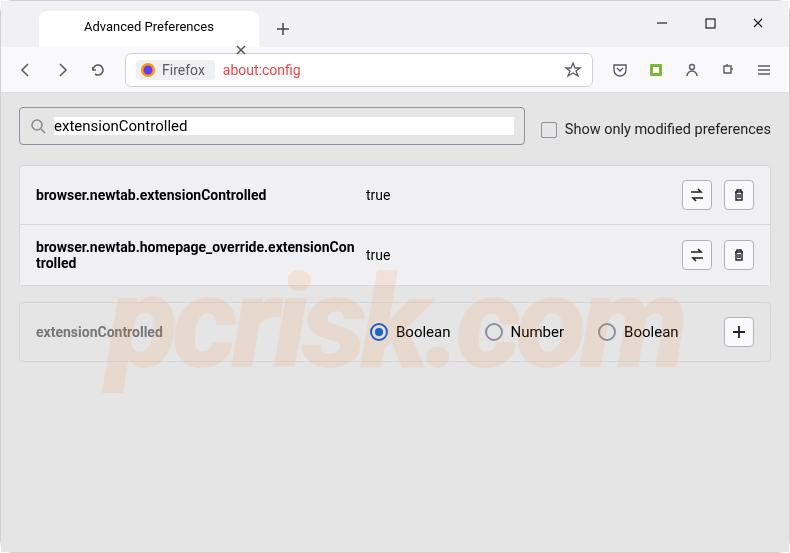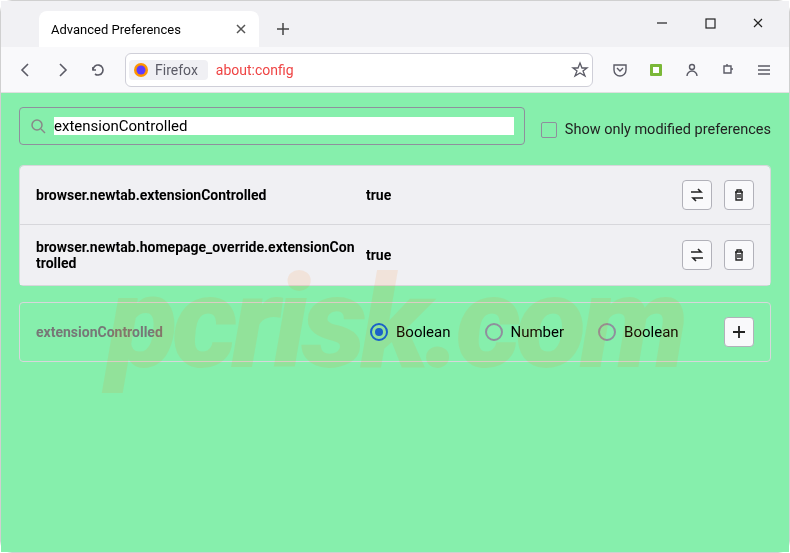--- a/index.html
+++ b/index.html
@@ -35,20 +35,21 @@
     .tab {
       background: #fff;
       border-radius: 8px 8px 0 0;
       padding: 8px 12px;
       display: flex;
       align-items: center;
       gap: 10px;
       min-width: 220px;
       height: 36px;
       font-size: 13px;
+      flex-direction: column;
     }
     .tab-close {
       margin-left: auto;
       font-size: 16px;
       color: #666;
       cursor: pointer;
     }
     .new-tab {
       width: 36px;
       height: 36px;
@@ -95,41 +96,41 @@
       color: #5b5b66;
     }
     .url-bar {
       flex: 1;
       height: 34px;
       background: #fff;
       border: 1px solid #cfcfd8;
       border-radius: 6px;
       display: flex;
       align-items: center;
-      padding: 0 3px;
+      padding: 0 10px;
       margin: 0 8px;
       gap: 8px;
       font-size: 14px;
     }
     .url-bar .identity {
       display: flex;
       align-items: center;
       gap: 6px;
       padding: 2px 10px 2px 4px;
       border-radius: 4px;
       background: #f0f0f4;
       color: #5b5b66;
     }
     .url-bar .addr {
       flex: 1;
       color: #ef4444;
     }
     .content {
       flex: 1;
-      background: #86efac;
+      background: #e5e5e5;
       padding: 14px 18px;
       overflow: auto;
     }
     .search-row {
       display: flex;
       align-items: center;
       gap: 16px;
       margin-bottom: 20px;
     }
     .search-box {
@@ -181,21 +182,21 @@
     .pref-row:last-child {
       border-bottom: none;
     }
     .pref-name {
       font-weight: 700;
       font-size: 14px;
       width: 320px;
       word-break: break-word;
     }
     .pref-value {
-      font-weight: 700;
+      font-weight: 400;
       font-size: 14px;
       flex: 1;
     }
     .pref-actions {
       display: flex;
       gap: 12px;
     }
     .icon-btn {
       width: 30px;
       height: 30px;

